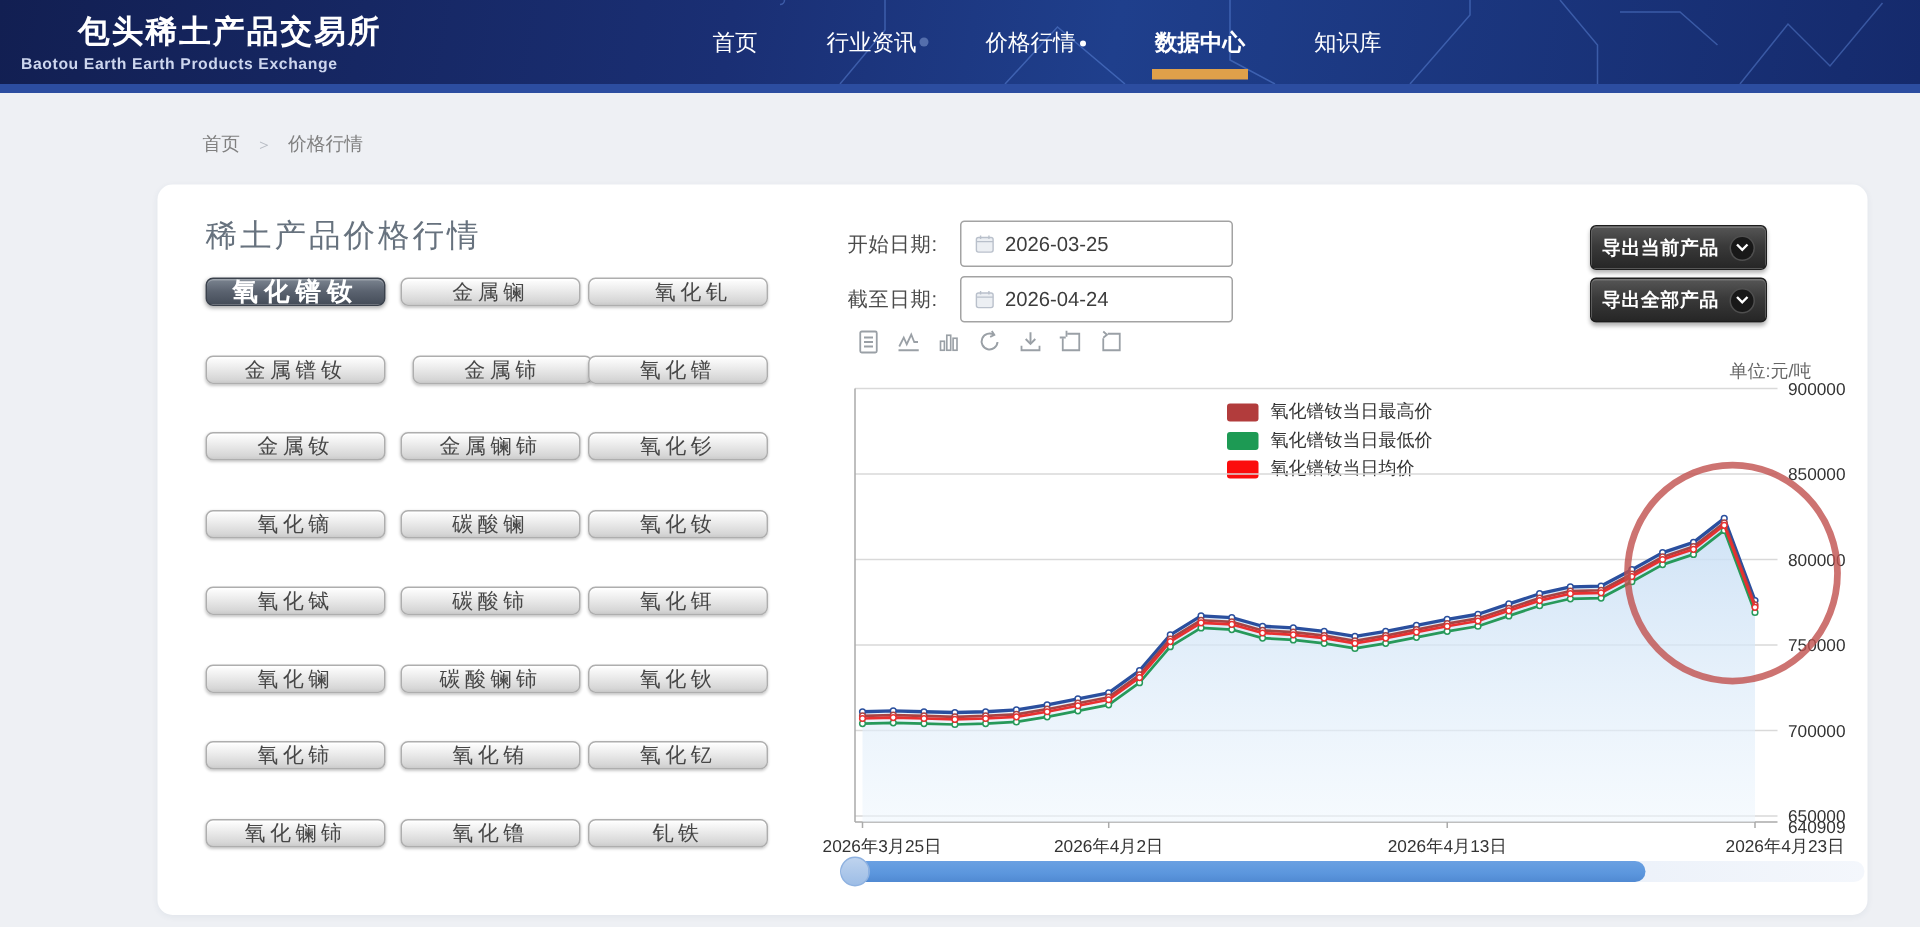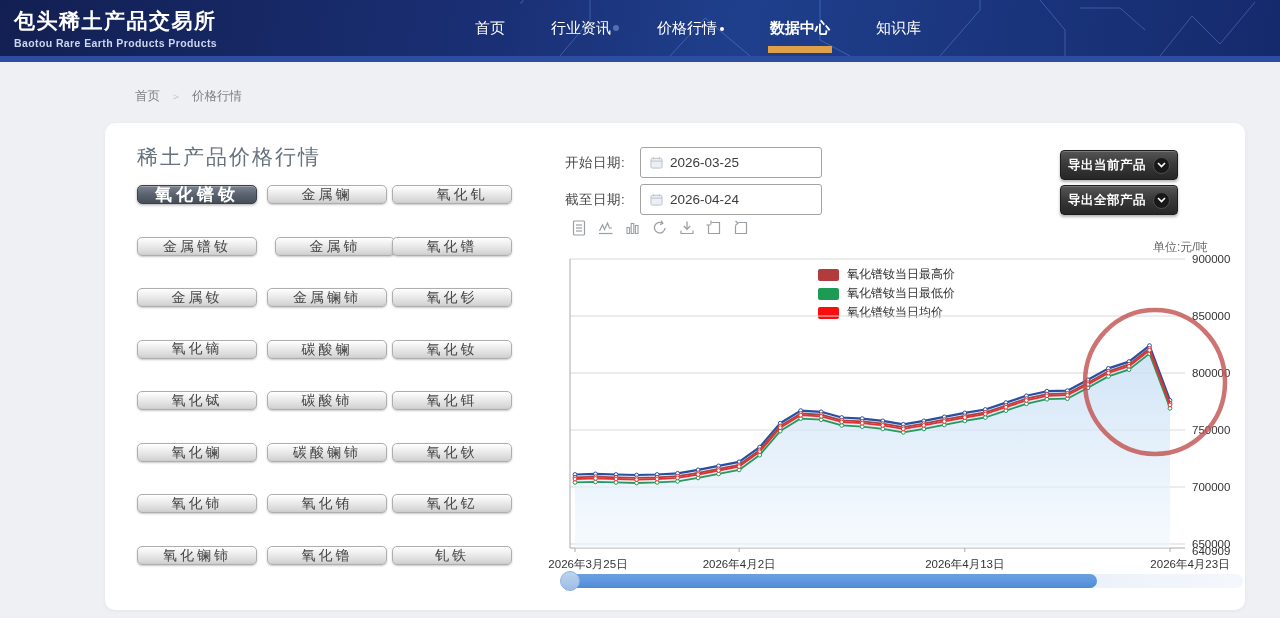--- a/index.html
+++ b/index.html
@@ -6,21 +6,21 @@
   html,body { width:1280px; height:618px; overflow:hidden; }
   body { font-family:"Liberation Sans","DejaVu Sans",sans-serif; background:#eef0f4; position:relative; }
   #stage { position:absolute; left:0; top:0; width:1280px; height:618px; }
 
   
   .header { position:absolute; left:0; top:0; width:1280px; height:56px;
     background:linear-gradient(100deg,#121f52 0%,#1a2f74 38%,#1f3f8c 58%,#152a6c 100%); overflow:hidden; }
   .header-strip { position:absolute; left:0; top:56px; width:1280px; height:6px; background:#2c4da0; }
   .deco-svg { position:absolute; right:0; top:0; height:56px; width:760px; opacity:.35; }
   .logo { position:absolute; left:14px; top:7px; color:#fff; z-index:3; }
-  .logo-cn { font-size:21px; font-weight:bold; letter-spacing:1.5px; }
+  .logo-cn { font-size:21px; font-weight:bold; letter-spacing:1.5px;margin-left:38px; }
   .logo-en { font-size:10.5px; color:#cdd6ee; letter-spacing:.4px; margin-top:2px; font-weight:bold; }
   .nav { position:absolute; left:475px; top:0; height:56px; display:flex; gap:46px; align-items:center; z-index:3; }
   .nav-item { position:relative; color:#fff; font-size:15px; cursor:pointer; white-space:nowrap; }
   .nav-item.active { font-weight:bold; }
   .nav-item.active .nav-underline { position:absolute; left:50%; transform:translateX(-50%);
     bottom:-15px; width:64px; height:7px; background:#dfa04a; }
   .nav-dot { display:inline-block; width:4px; height:4px; border-radius:50%; background:#fff; margin-left:3px; vertical-align:middle; }
 
   
   .breadcrumb { position:absolute; left:135px; top:88px; font-size:12.5px; color:#808080; z-index:2; }
@@ -101,21 +101,21 @@
         <polyline points="150,56 185,18 230,56"></polyline>
           <polyline points="300,0 300,40 330,56"></polyline>
         <polyline points="420,56 460,10 460,0"></polyline>
           <polyline points="520,0 545,30 545,56"></polyline>
         <polyline points="640,56 672,16 700,44 735,2"></polyline>
           <polyline points="560,8 600,8 625,30"></polyline>
       </g>
     </svg>
     <div class="logo">
       <div class="logo-cn">包头稀土产品交易所</div>
-      <div class="logo-en">Baotou Rare Earth Products Products</div>
+      <div class="logo-en">Baotou Earth Earth Products Exchange</div>
     </div>
     <div class="nav">
         <div class="nav-item"><span>首页</span></div>
         <div class="nav-item"><span>行业资讯</span></div>
         <div class="nav-item"><span>价格行情</span><span class="nav-dot"></span></div>
         <div class="nav-item active"><span>数据中心</span><span class="nav-underline" style="background: rgb(223, 160, 74);"></span></div>
         <div class="nav-item"><span>知识库</span></div>
       </div>
   </div>
   <div class="header-strip"></div>
@@ -150,21 +150,21 @@
         </div>
         <div class="prod-btn" style="left: 32px; top: 165px;">
           <span>金属钕</span>
         </div>
         <div class="prod-btn" style="left: 162px; top: 165px;">
           <span>金属镧铈</span>
         </div>
         <div class="prod-btn" style="left: 287px; top: 165px;">
           <span>氧化钐</span>
         </div>
-        <div class="prod-btn" style="left: 32px; top: 217px; align-items: flex-end;">
+        <div class="prod-btn" style="left: 32px; top: 217px;">
           <span>氧化镝</span>
         </div>
         <div class="prod-btn" style="left: 162px; top: 217px;">
           <span>碳酸镧</span>
         </div>
         <div class="prod-btn" style="left: 287px; top: 217px;">
           <span>氧化钕</span>
         </div>
         <div class="prod-btn" style="left: 32px; top: 268px;">
           <span>氧化铽</span>

